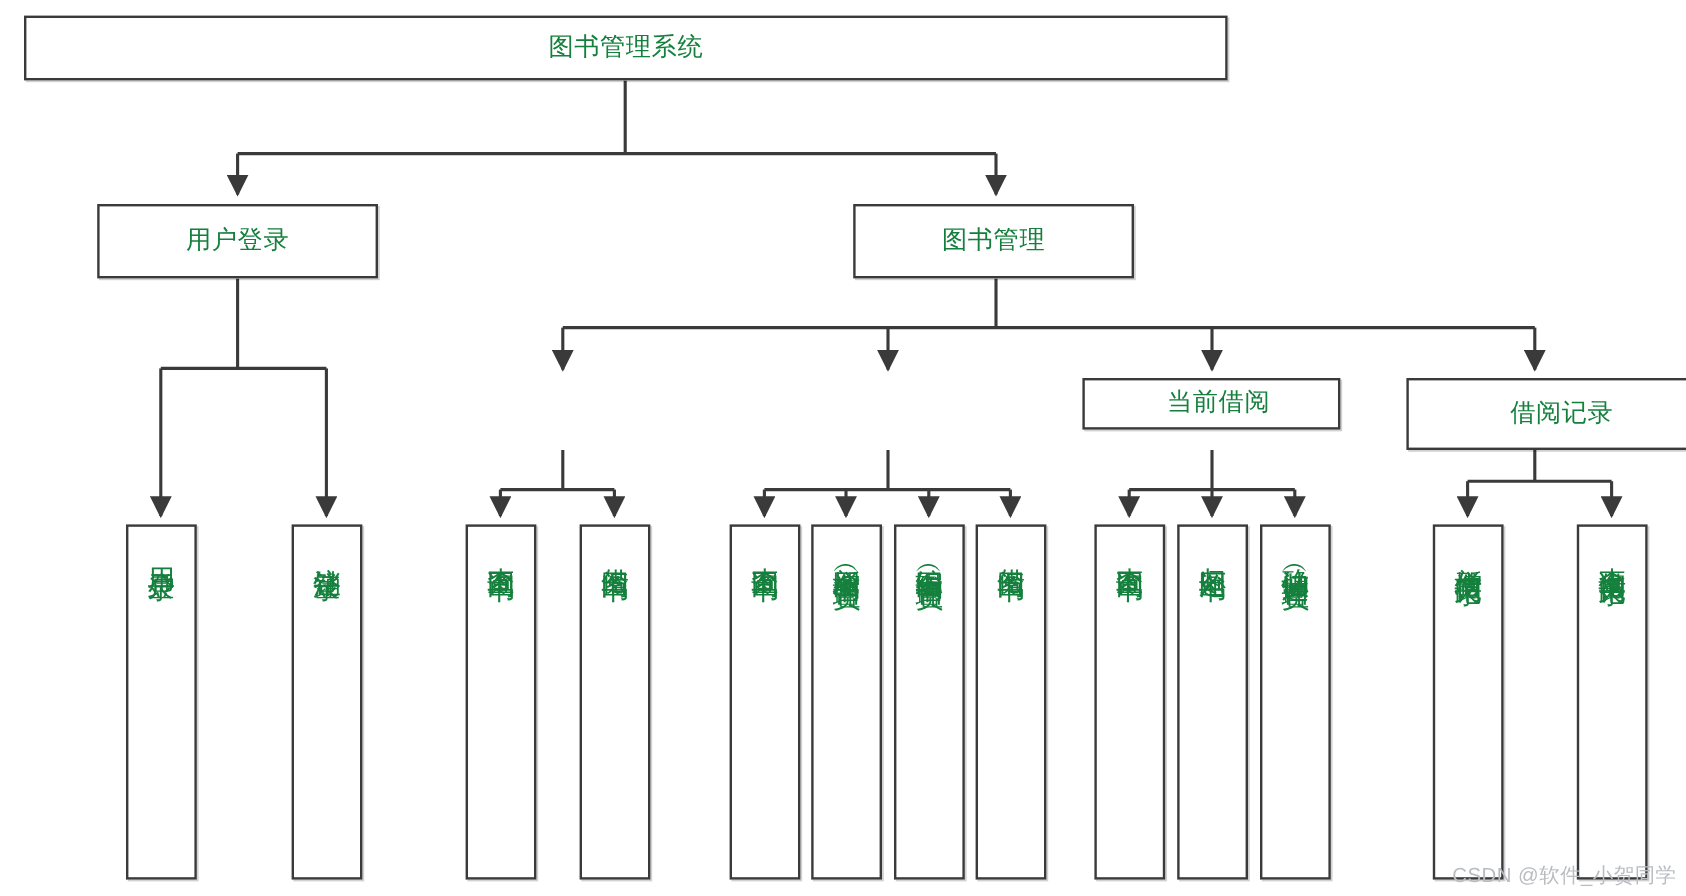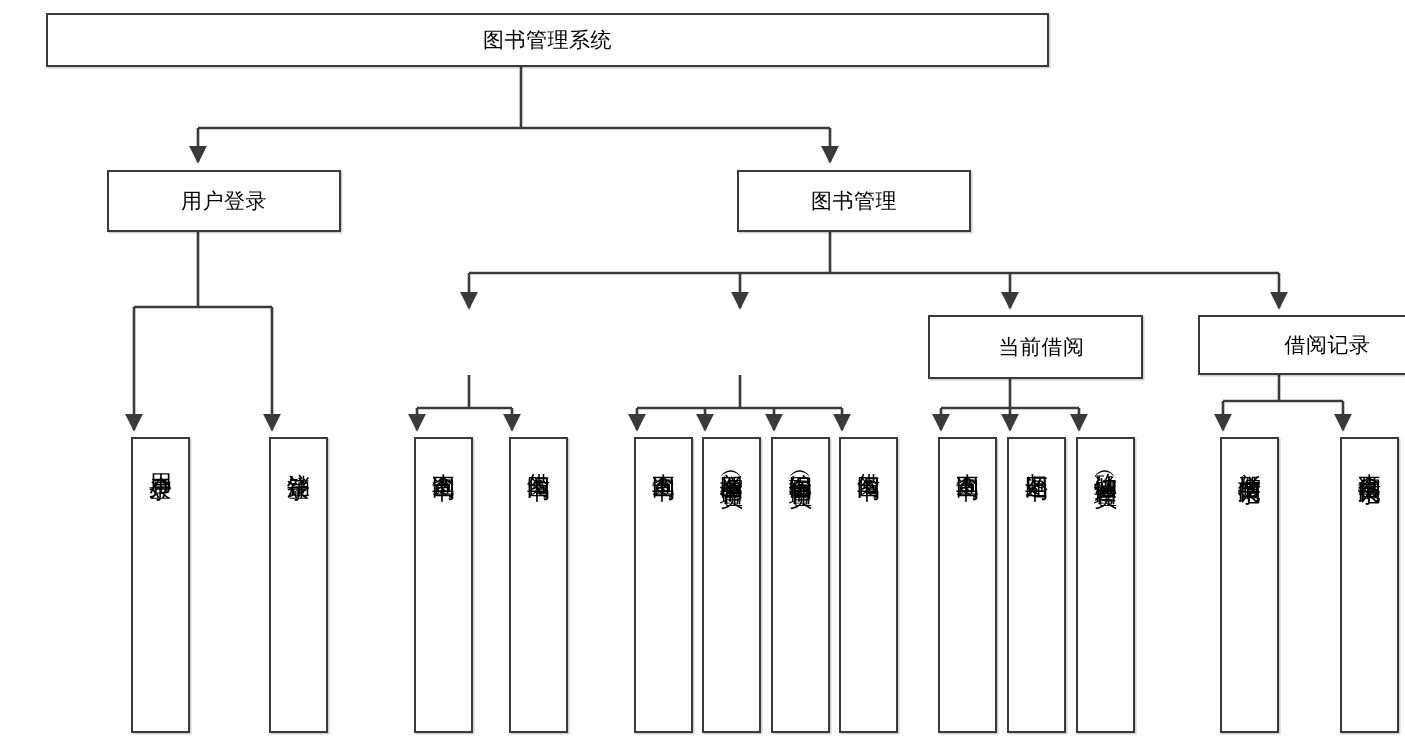--- a/index.html
+++ b/index.html
@@ -23,23 +23,22 @@
     height: 747px;
   }
   .node {
     position: absolute;
     box-sizing: border-box;
     border: 2px solid #3a3a3a;
     background: #ffffff;
     display: flex;
     align-items: center;
     justify-content: center;
-    color: #000000;
+    color: #15803d;
     box-shadow: 1.5px 1.5px 0 rgba(0,0,0,0.18);
-    margin-left: 26px;
   }
   .node .lbl {
     display: block;
     text-align: center;
     line-height: 1.18;
     white-space: pre;
   }
   .node.horiz .lbl {
     font-size: 21px;
     letter-spacing: 0.5px;
@@ -126,21 +125,21 @@
     <span class="lbl">图书管理系统</span>
   </div>
 
   <div class="node horiz" style="left:81px; top:170px; width:234px; height:62px;">
     <span class="lbl">用户登录</span>
   </div>
   <div class="node horiz" style="left:711px; top:170px; width:234px; height:62px;">
     <span class="lbl">图书管理</span>
   </div>
 
-  <div class="node horiz" style="left:902px; top:315px; width:215px; height:64px;padding-left:12px;">
+  <div class="node horiz" style="left:902px; top:315px; width:215px; height:43px;padding-left:12px;">
     <span class="lbl">当前借阅</span>
   </div>
   <div class="node horiz" style="left:1172px; top:315px; width:259px; height:60px;">
     <span class="lbl">借阅记录</span>
   </div>
 
   <div class="node vert" style="left:105px; top:437px; width:59px; height:296px;">
     <span class="lbl">用户登录</span>
   </div>
   <div class="node vert" style="left:243px; top:437px; width:59px; height:296px;">
@@ -177,14 +176,15 @@
     <span class="lbl">确认归还（管理员）</span>
   </div>
 
   <div class="node vert" style="left:1194px; top:437px; width:59px; height:296px;">
     <span class="lbl">新增借阅记录</span>
   </div>
   <div class="node vert" style="left:1314px; top:437px; width:59px; height:296px;">
     <span class="lbl">查询借阅记录</span>
   </div>
 
+  <div class="watermark">CSDN @软件_小贺同学</div>
 
 </div>
 
 </body></html>

